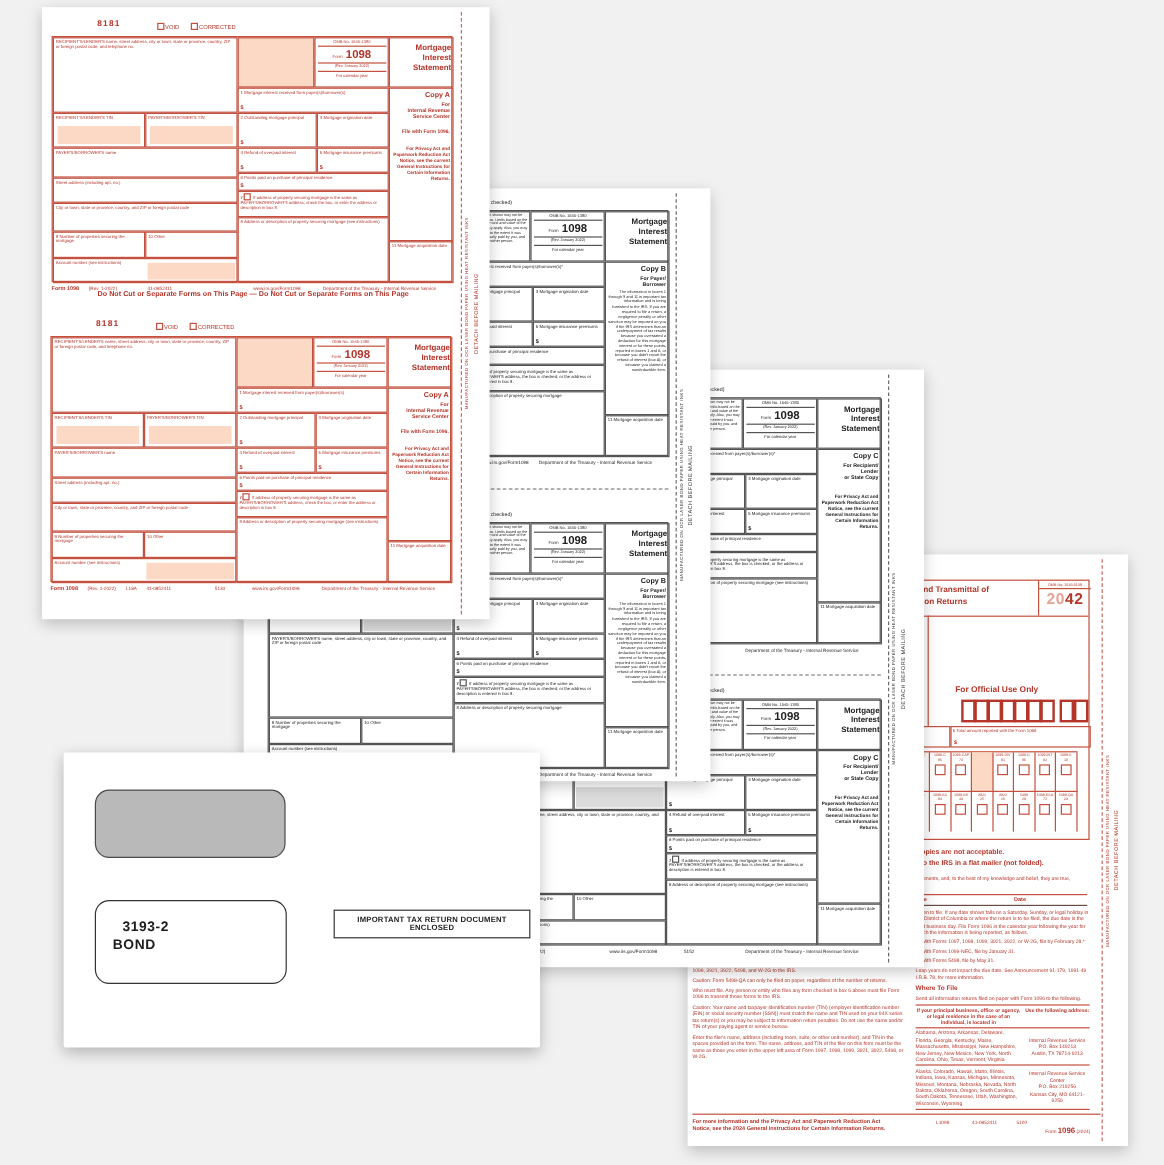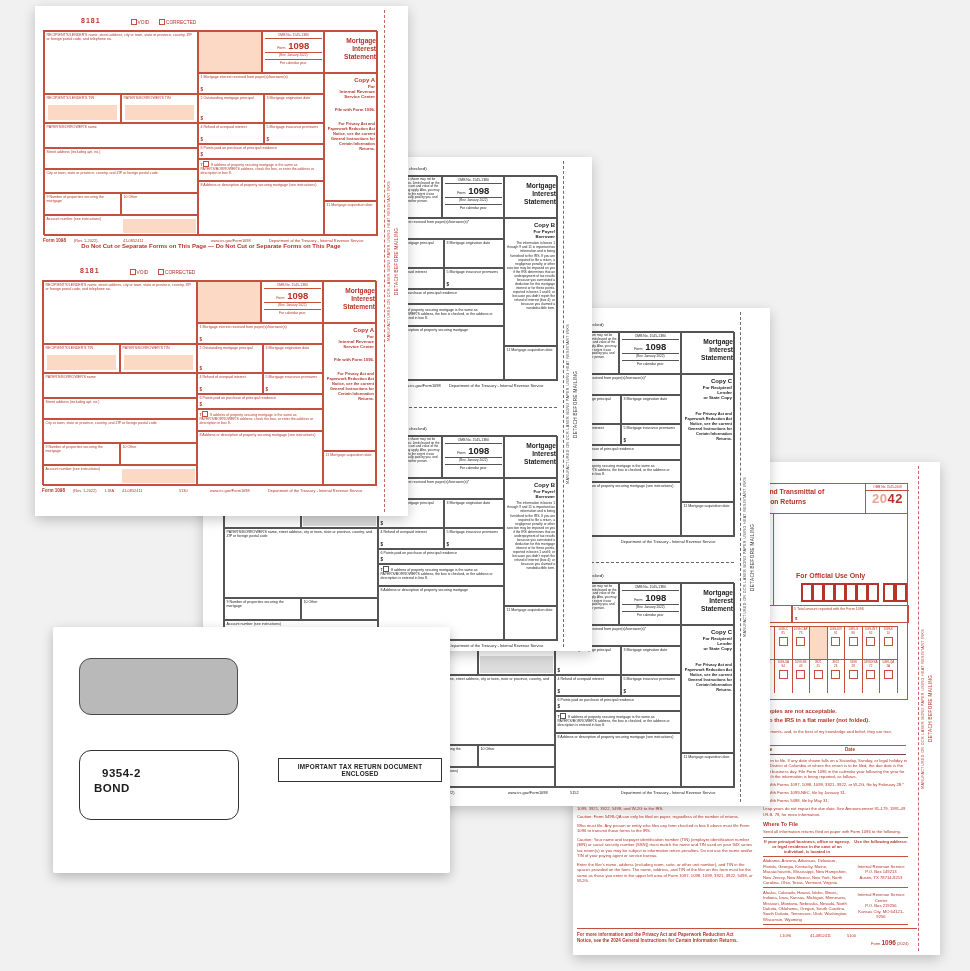--- a/index.html
+++ b/index.html
@@ -816,18 +816,18 @@
       <div class="vstrip" style="left: 349px; width: 22px; color: rgb(181, 53, 42);">
         <div class="perf" style="border-color: rgb(181, 53, 42);"></div>
         <div class="vline" style="left: 10px; font-size: 4.6px;">DETACH BEFORE MAILING</div>
         <div class="vline" style="left: 3px; font-size: 3.6px;">MANUFACTURED ON OCR LASER BOND PAPER USING HEAT RESISTANT INKS</div>
       </div>
     </div>
 
   <div class="envelope" style="left:53px;top:627px;width:397px;height:246px;">
     <div class="win-top" style="left:26px;top:31px;width:157px;height:55px;"></div>
     <div class="win-bot" style="left:26px;top:123px;width:158px;height:68px;">
-      <div class="env-code1">9354-2</div>
+      <div class="env-code1">3193-2</div>
       <div class="env-code2">BOND</div>
     </div>
     <div class="env-notice" style="left:225px;top:131px;width:162px;height:22px;">IMPORTANT TAX RETURN DOCUMENT ENCLOSED</div>
   </div>
 </div>
 
 </body></html>

